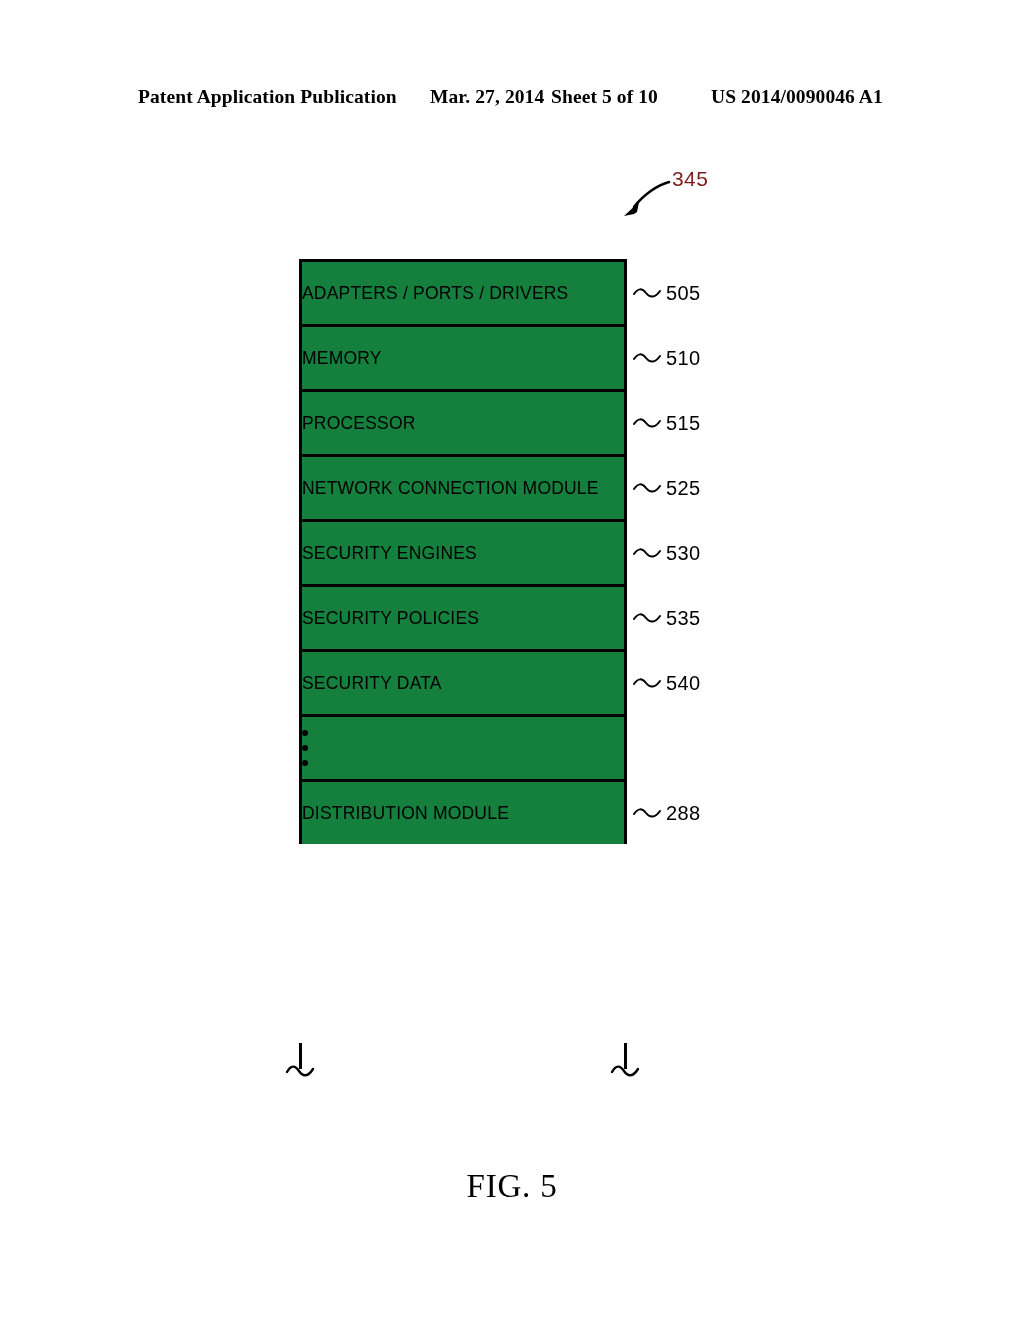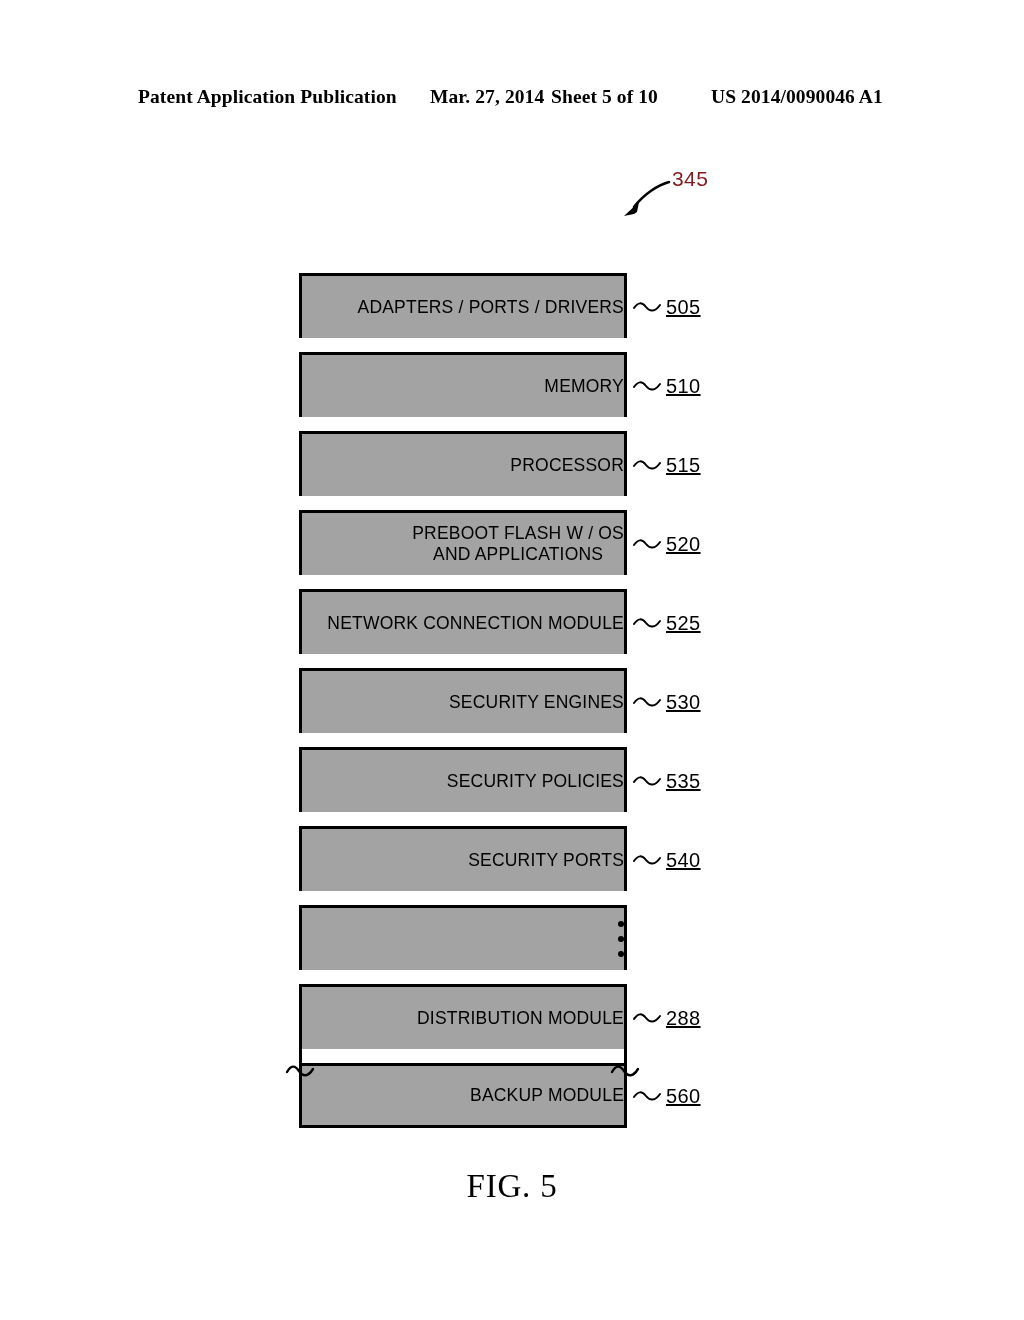--- a/index.html
+++ b/index.html
@@ -57,23 +57,22 @@
   .block {
     position: relative;
     box-sizing: border-box;
     width: 328px;
     height: 65px;
     border-left: 3px solid #000;
     border-right: 3px solid #000;
     border-top: 3px solid #000;
     display: flex;
     align-items: center;
-    justify-content: flex-end;
-    background: #a3a3a3;
-    margin-top: 14px;
+    justify-content: flex-start;
+    background: #15803d;
   }
   .block.last {
     border-bottom: 3px solid #000;
   }
   .block-label {
     font-size: 17.5px;
     line-height: 21px;
     text-align: center;
     letter-spacing: 0.2px;
     white-space: pre-line;
@@ -100,21 +99,20 @@
   
   .ref {
     position: absolute;
     left: 331px;
     top: 50%;
     transform: translateY(-50%);
     display: flex;
     align-items: center;
     height: 26px;
     white-space: nowrap;
-    text-decoration: underline;
   }
   .ref .tilde {
     display: block;
     width: 28px;
     height: 12px;
     margin-right: 5px;
     flex: none;
   }
   .ref .num {
     font-size: 20px;
@@ -227,30 +225,20 @@
       <div class="block">
         <span class="block-label">PROCESSOR</span>
         <span class="ref">
           <svg class="tilde" viewBox="0 0 28 12">
             <path d="M1,7 C5,1 9,1 13,6 C17,11 22,11 27,4" fill="none" stroke="#000" stroke-width="2" stroke-linecap="round"></path>
           </svg>
           <span class="num">515</span>
         </span>
       </div>
       <div class="block">
-        <span class="block-label">PREBOOT FLASH W / OS
-AND APPLICATIONS</span>
-        <span class="ref">
-          <svg class="tilde" viewBox="0 0 28 12">
-            <path d="M1,7 C5,1 9,1 13,6 C17,11 22,11 27,4" fill="none" stroke="#000" stroke-width="2" stroke-linecap="round"></path>
-          </svg>
-          <span class="num">520</span>
-        </span>
-      </div>
-      <div class="block">
         <span class="block-label">NETWORK CONNECTION MODULE</span>
         <span class="ref">
           <svg class="tilde" viewBox="0 0 28 12">
             <path d="M1,7 C5,1 9,1 13,6 C17,11 22,11 27,4" fill="none" stroke="#000" stroke-width="2" stroke-linecap="round"></path>
           </svg>
           <span class="num">525</span>
         </span>
       </div>
       <div class="block">
         <span class="block-label">SECURITY ENGINES</span>
@@ -264,21 +252,21 @@
       <div class="block">
         <span class="block-label">SECURITY POLICIES</span>
         <span class="ref">
           <svg class="tilde" viewBox="0 0 28 12">
             <path d="M1,7 C5,1 9,1 13,6 C17,11 22,11 27,4" fill="none" stroke="#000" stroke-width="2" stroke-linecap="round"></path>
           </svg>
           <span class="num">535</span>
         </span>
       </div>
       <div class="block">
-        <span class="block-label">SECURITY PORTS</span>
+        <span class="block-label">SECURITY DATA</span>
         <span class="ref">
           <svg class="tilde" viewBox="0 0 28 12">
             <path d="M1,7 C5,1 9,1 13,6 C17,11 22,11 27,4" fill="none" stroke="#000" stroke-width="2" stroke-linecap="round"></path>
           </svg>
           <span class="num">540</span>
         </span>
       </div>
       <div class="block">
         <span class="ellipsis-dots">
           <i></i>
@@ -286,29 +274,20 @@
           <i></i>
         </span>
       </div>
       <div class="block">
         <span class="block-label">DISTRIBUTION MODULE</span>
         <span class="ref">
           <svg class="tilde" viewBox="0 0 28 12">
             <path d="M1,7 C5,1 9,1 13,6 C17,11 22,11 27,4" fill="none" stroke="#000" stroke-width="2" stroke-linecap="round"></path>
           </svg>
           <span class="num">288</span>
-        </span>
-      </div>
-      <div class="block last">
-        <span class="block-label">BACKUP MODULE</span>
-        <span class="ref">
-          <svg class="tilde" viewBox="0 0 28 12">
-            <path d="M1,7 C5,1 9,1 13,6 C17,11 22,11 27,4" fill="none" stroke="#000" stroke-width="2" stroke-linecap="round"></path>
-          </svg>
-          <span class="num">560</span>
         </span>
       </div>
     </div>
 
   <div class="rails">
     <span class="rail left"></span>
     <span class="rail right"></span>
     <svg class="brk left" viewBox="0 0 34 16">
       <path d="M2,9 C6,2 10,2 14,8 C18,14 23,14 28,6" fill="none" stroke="#000" stroke-width="2.4" stroke-linecap="round"></path>
     </svg>

